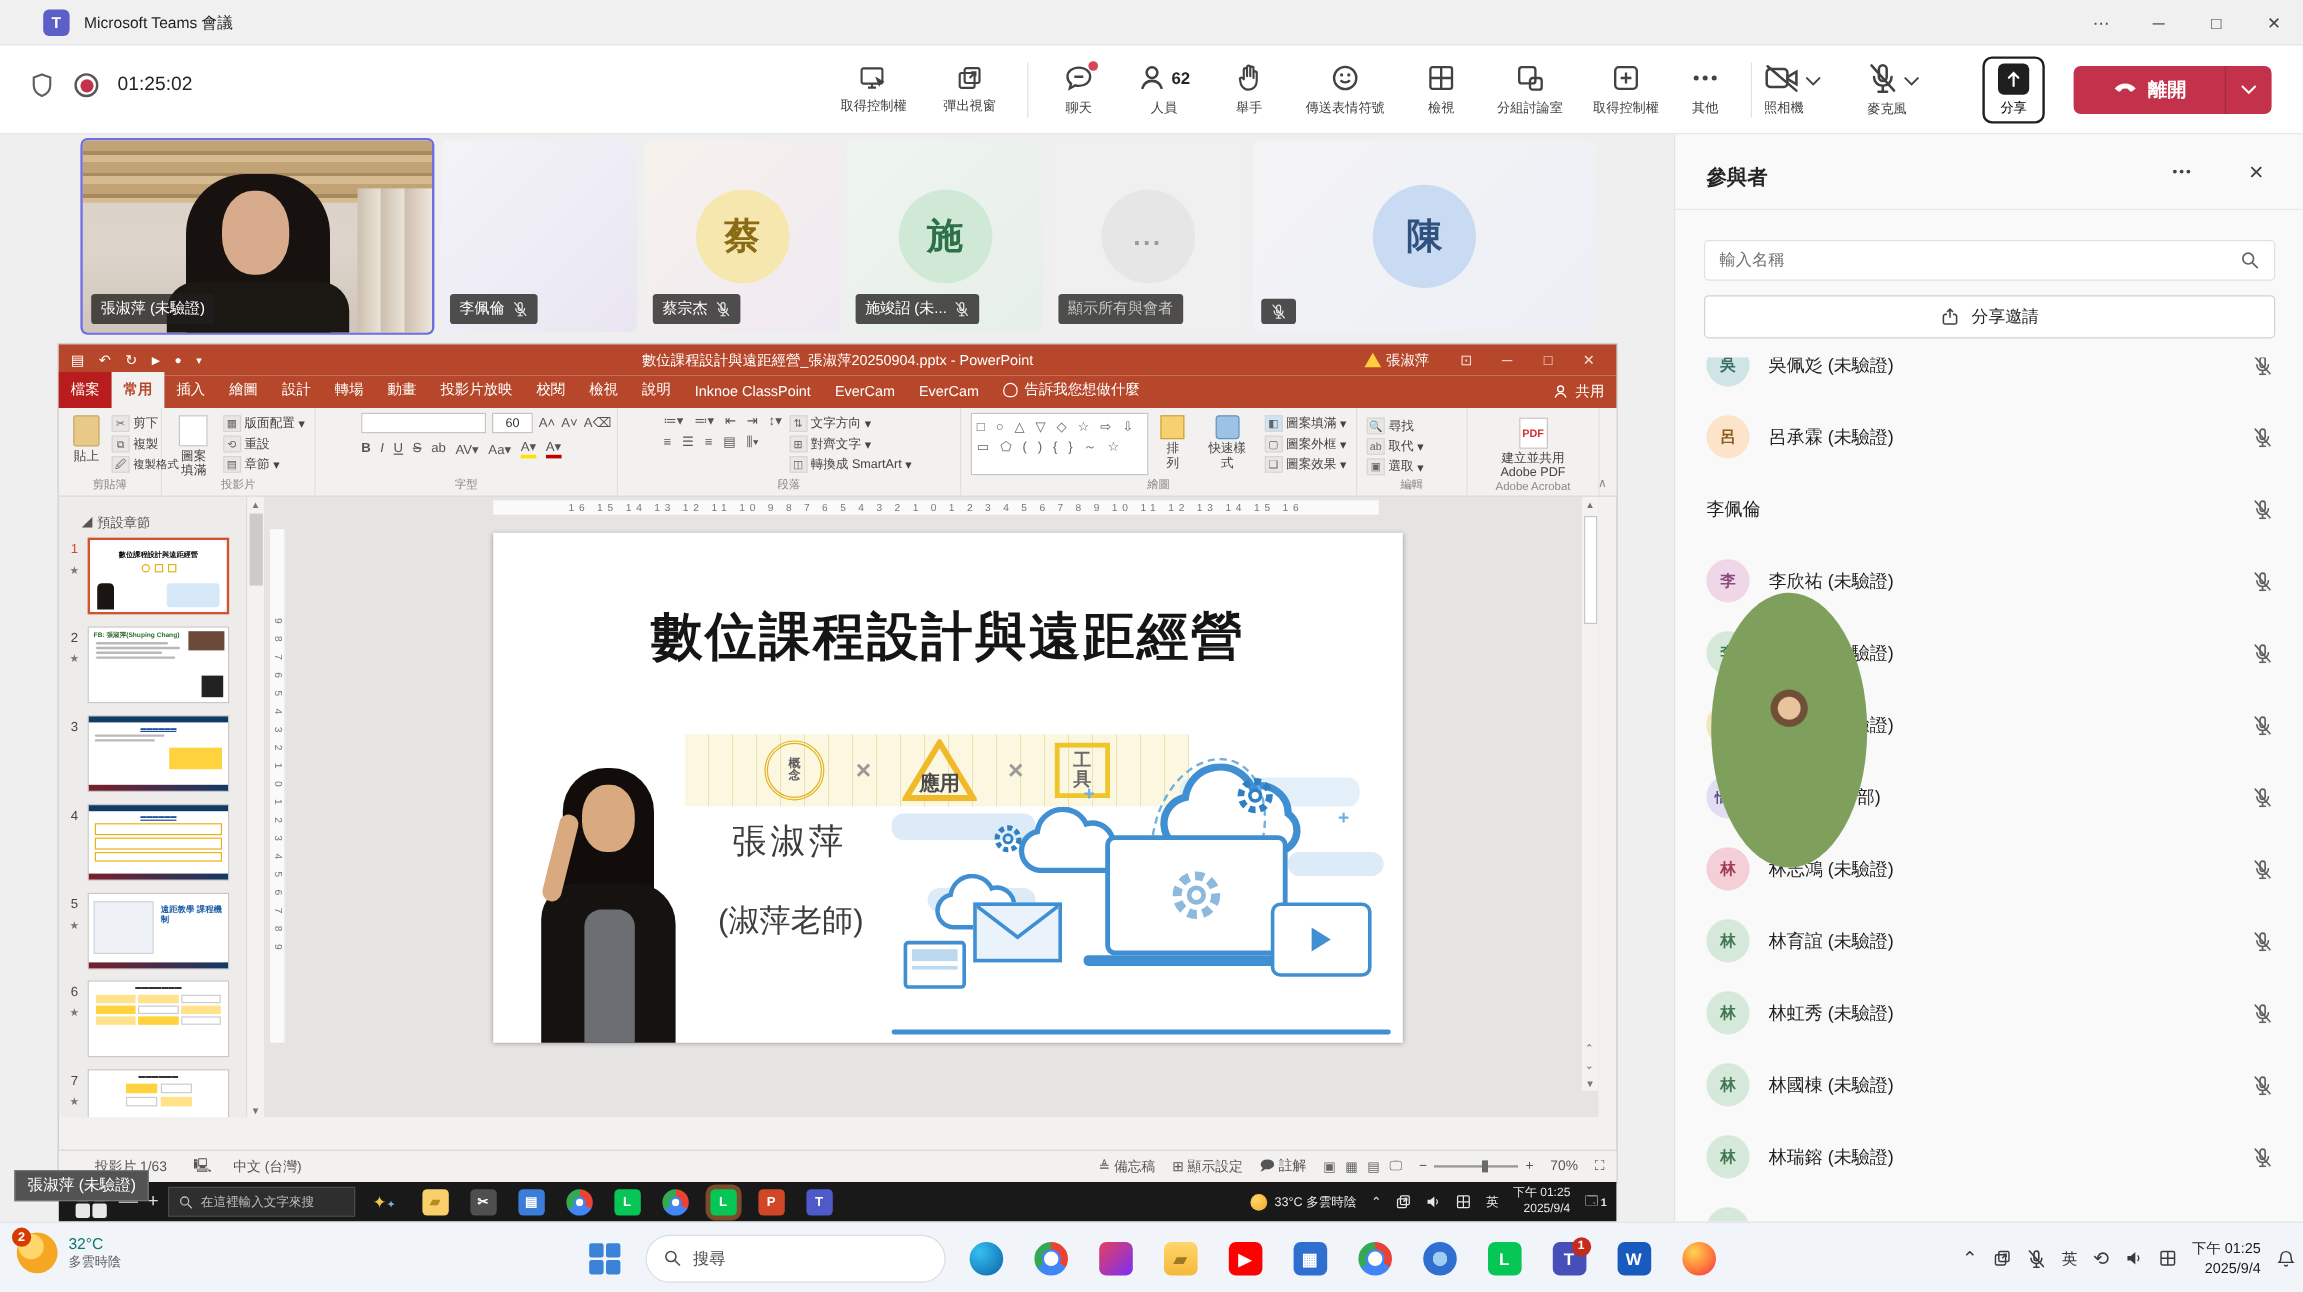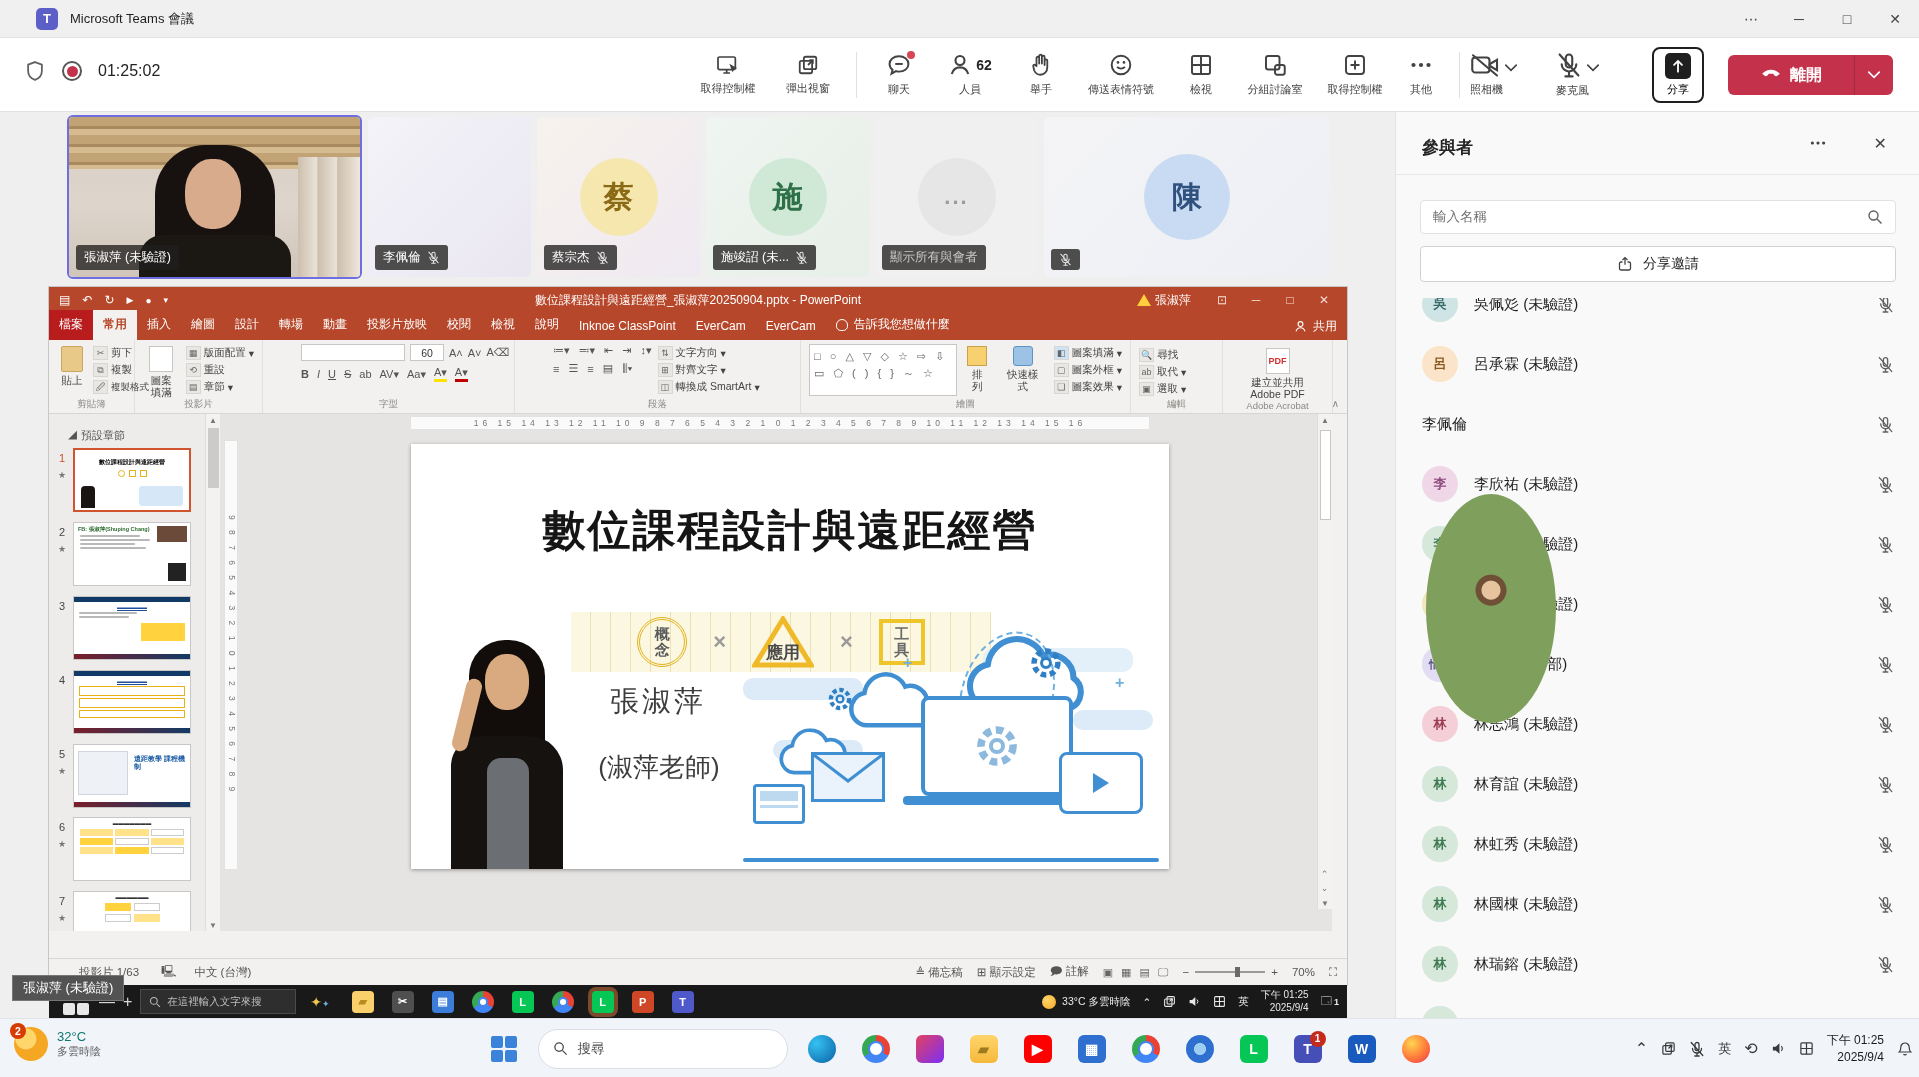--- a/index.html
+++ b/index.html
@@ -100,21 +100,21 @@
   .slidearea { position:absolute; left:171px; top:127px; width:1112px; height:517px; background:#e6e4e2; overflow:hidden; }
   .hruler { position:absolute; left:190px; top:2px; width:740px; height:14px; background:#fbfafa; border:1px solid #e4e2e0; font-size:8.5px; color:#777; text-align:center; line-height:13px; letter-spacing:4px; white-space:nowrap; overflow:hidden; }
   .vruler { position:absolute; left:4px; top:26px; width:14px; height:430px; background:#fbfafa; border:1px solid #e4e2e0; writing-mode:vertical-rl; font-size:8.5px; color:#777; letter-spacing:4px; text-align:center; overflow:hidden; }
   .canvas { position:absolute; left:191px; top:30px; width:758px; height:425px; background:#fff; box-shadow:0 1px 4px rgba(0,0,0,.35); }
   .vsb { position:absolute; right:0; top:0; width:15px; height:495px; background:#f4f2f0; border-left:1px solid #e0dedc; }
   .vsb .vthumb { position:absolute; left:2px; top:16px; width:11px; height:90px; background:#fff; border:1px solid #c9c7c5; }
   .pgbtn { position:absolute; right:1px; font-size:9px; color:#777; width:13px; text-align:center; }
 
   .slide-title { position:absolute; left:0; right:0; top:58px; text-align:center; font-size:43px; font-weight:800; color:#151515; letter-spacing:2px; }
   .kwband { position:absolute; left:160px; top:168px; width:420px; height:60px; background:linear-gradient(#fcf7e1,#fcf7e1), repeating-linear-gradient(90deg,transparent 0 19px,#eee8cf 19px 20px); background-blend-mode:multiply; display:flex; align-items:center; justify-content:center; gap:26px; }
-  .kwc { width:50px; height:50px; border:3px double #e2b31c; border-radius:50%; display:flex; align-items:center; justify-content:center; font-size:15px; font-weight:bold; color:#5a5a5a; text-align:center; line-height:1.05; }
+  .kwc { width:50px; height:50px; border:3px double #e2b31c; border-radius:50%; display:flex; align-items:center; justify-content:center; font-size:10px; font-weight:bold; color:#5a5a5a; text-align:center; line-height:1.05; }
   .kwx { font-size:22px; color:#9a9a9a; font-weight:bold; }
   .kwt { position:relative; width:62px; height:52px; display:flex; align-items:flex-end; justify-content:center; }
   .kwt svg { position:absolute; inset:0; }
   .kwt span { position:relative; font-size:17px; font-weight:bold; color:#4a4a4a; padding-bottom:4px; }
   .kws { width:46px; height:46px; border:4px solid #eec52a; display:flex; align-items:center; justify-content:center; font-size:15px; font-weight:bold; color:#6a6a6a; text-align:center; line-height:1.05; }
   .pname1 { position:absolute; left:162px; top:238px; width:170px; text-align:center; font-size:29px; color:#3d3d3d; letter-spacing:3px; }
   .pname2 { position:absolute; left:138px; top:306px; width:220px; text-align:center; font-size:26px; color:#3d3d3d; }
   
   .photo { position:absolute; left:30px; top:196px; width:130px; height:229px; overflow:hidden; }
   .ph-hair { position:absolute; left:28px; top:0; width:76px; height:150px; background:#120d0a; border-radius:36px 36px 30px 30px; }

